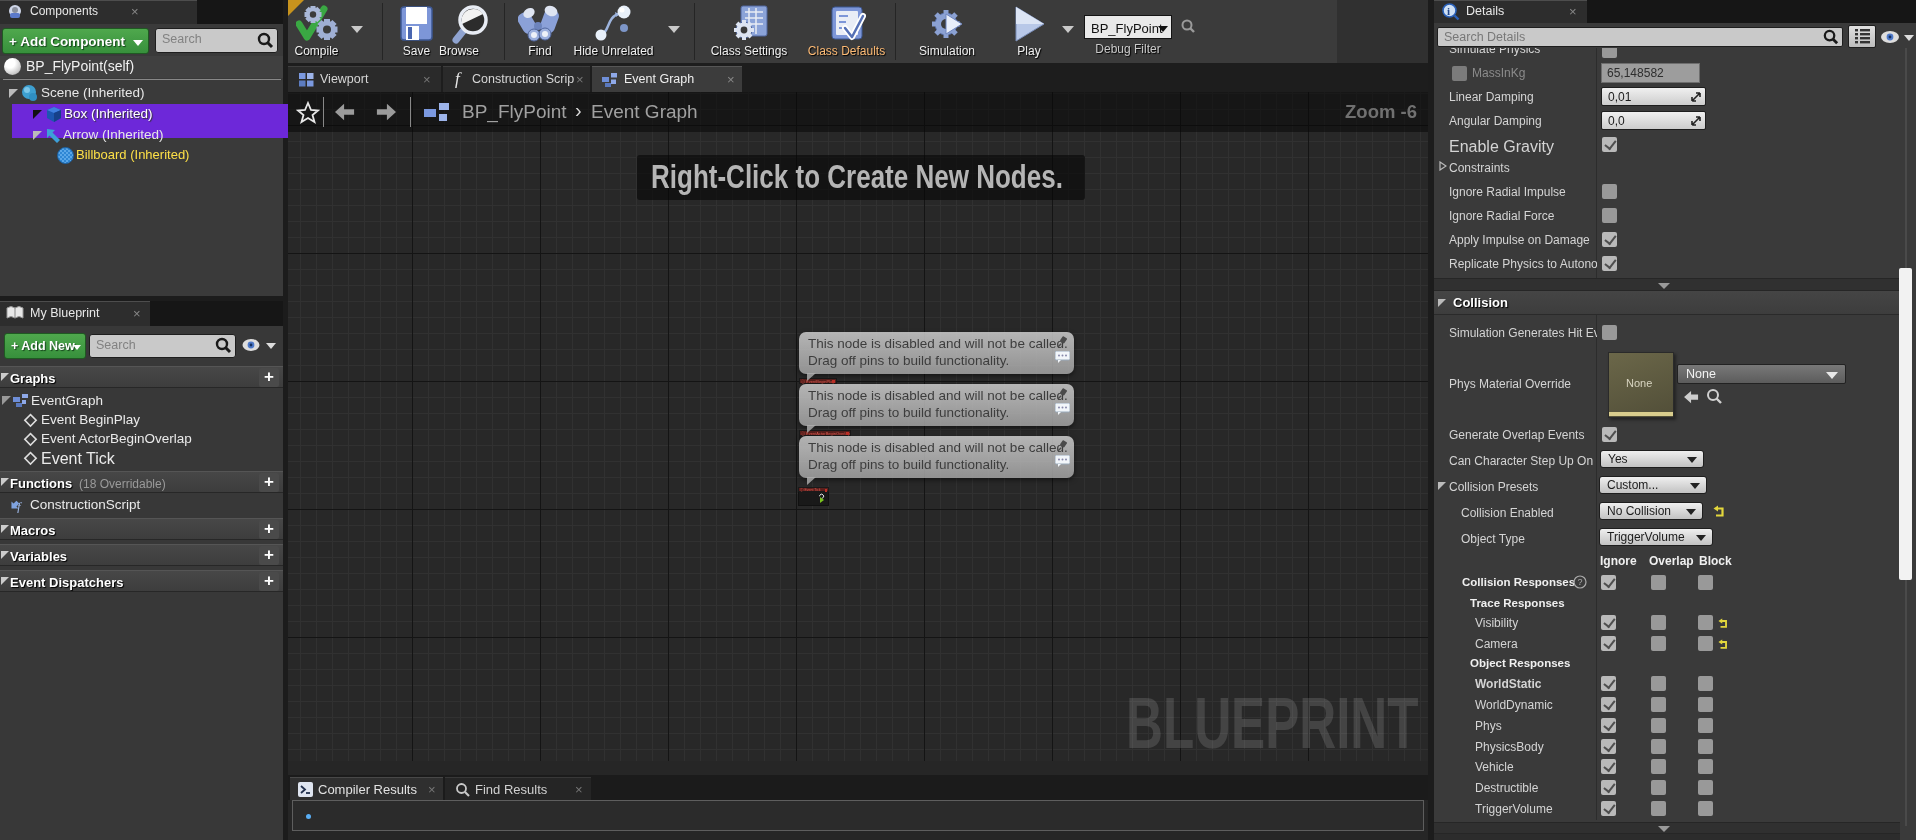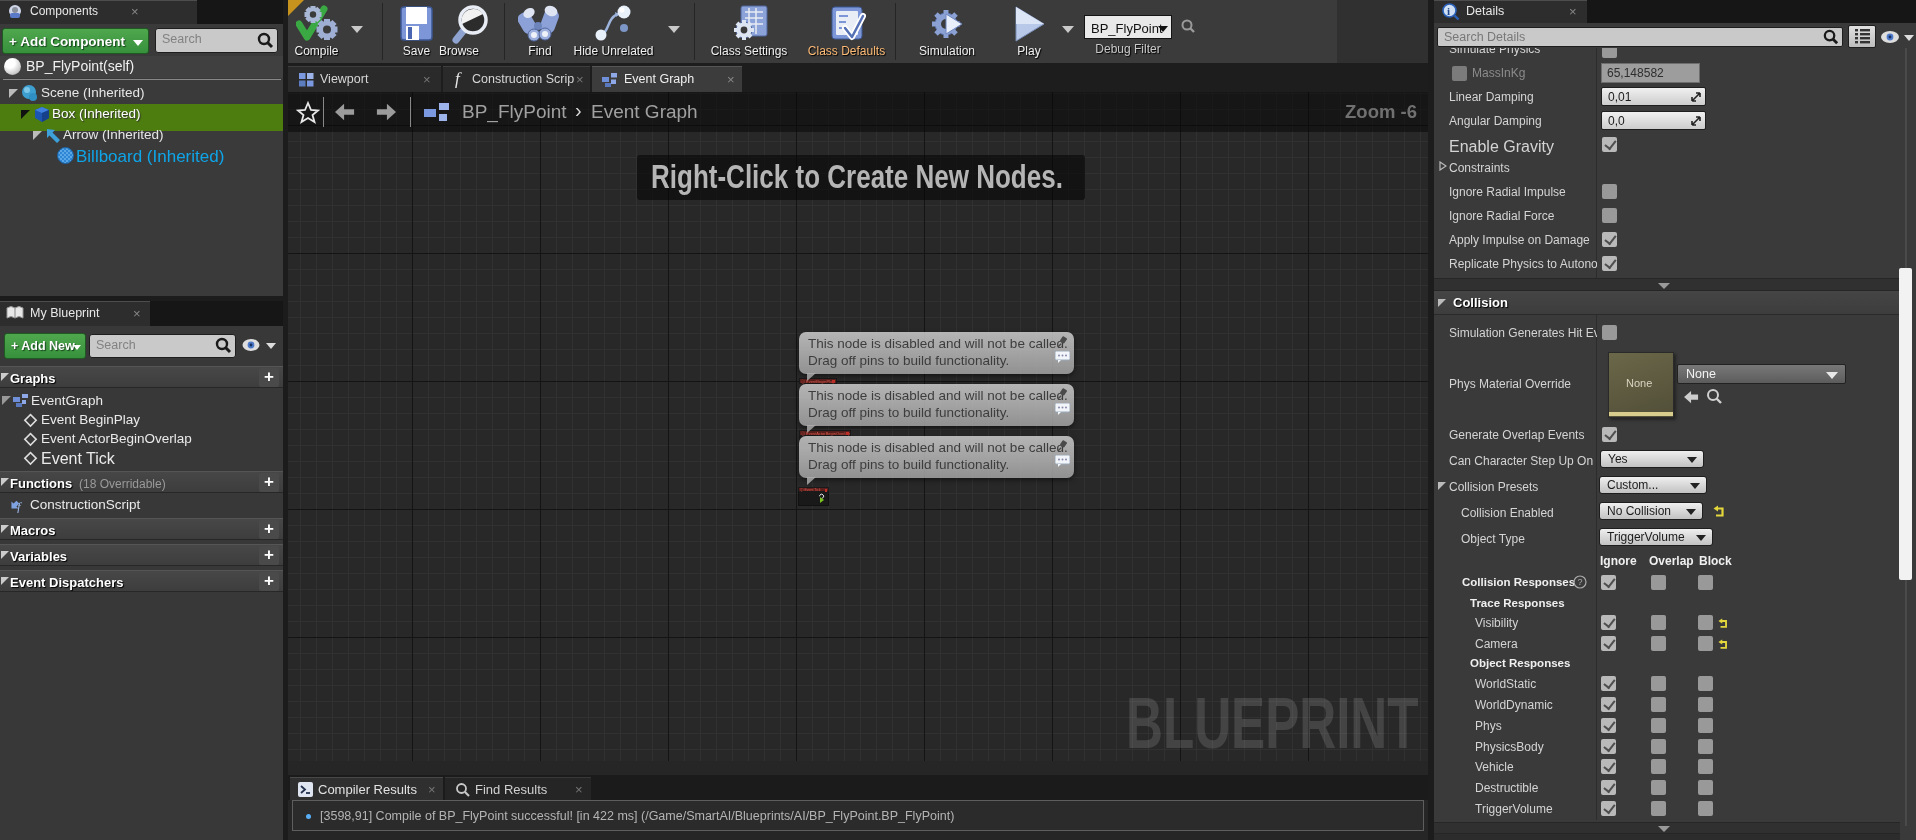--- a/index.html
+++ b/index.html
@@ -65,21 +65,21 @@
  <div class="abs" style="left:0;top:83px;width:283px;height:20px;">
    <div class="exw" style="left:9px;top:6px;"></div>
    <svg class="abs" style="left:20px;top:1px" width="19" height="19" viewBox="0 0 19 19">
     <circle cx="9" cy="8" r="7" fill="#3d9fd0"></circle>
         <circle cx="7" cy="6" r="3" fill="#7cc6e8"></circle>
         <circle cx="13" cy="13" r="4" fill="#2f8fc2"></circle>
       </svg>
    <div class="tx" style="left:41px;top:2px;font-size:13.5px;color:#e6e6e6;">Scene (Inherited)</div>
  </div>
 
- <div class="abs" style="left:0;top:104px;width:283px;height:27px;background:#4d7c0f;">
+ <div class="abs" style="left:12px;top:104px;width:283px;height:34px;background:#6d28d9;">
    <div class="exb" style="left:21px;top:6px;"></div>
    <svg class="abs" style="left:32px;top:1px" width="19" height="19" viewBox="0 0 19 19">
      <polygon points="3,5 10,2 17,5 17,13 10,17 3,13" fill="#1c56b0"></polygon>
      <polygon points="3,5 10,8 17,5 10,2" fill="#3f7fe0"></polygon>
      <polygon points="10,8 17,5 17,13 10,17" fill="#16408a"></polygon>
       </svg>
    <div class="tx" style="left:52px;top:2px;font-size:13.5px;color:#fff;text-shadow:1px 1px 1px #333;">Box (Inherited)</div>
  </div>
 
  <div class="abs" style="left:0;top:125px;width:283px;height:20px;">
@@ -94,21 +94,21 @@
    <svg class="abs" style="left:56px;top:1px" width="19" height="19" viewBox="0 0 19 19">
      <defs>
           <pattern id="chk1" width="4" height="4" patternUnits="userSpaceOnUse">
        <rect width="4" height="4" fill="#2e86d4"></rect>
             <rect width="2" height="2" fill="#5aa7e8"></rect>
             <rect x="2" y="2" width="2" height="2" fill="#5aa7e8"></rect>
           </pattern>
         </defs>
      <circle cx="9.5" cy="9.5" r="8" fill="url(#chk1)" stroke="#1a5fa0" stroke-width="1"></circle>
       </svg>
-   <div class="tx" style="left:76px;top:2px;font-size:17px;color:#0ea5e9;">Billboard (Inherited)</div>
+   <div class="tx" style="left:76px;top:2px;font-size:13px;color:#fde047;">Billboard (Inherited)</div>
  </div>
 </div>
 
 <div class="abs" id="mybp" style="left:0;top:301px;width:283px;height:539px;background:#383838;">
  <div class="abs" style="left:0;top:0;width:283px;height:25px;background:#161616;">
    <div class="abs" style="left:0;top:0;width:150px;height:25px;background:#2d2d2d;border-top:1px solid #4d4d4d;"></div>
    <svg class="abs" style="left:5px;top:3px" width="20" height="19" viewBox="0 0 20 19">
      <path d="M2,4 Q6,1 10,4 Q14,1 18,4 L18,14 Q14,11 10,14 Q6,11 2,14 Z" fill="#e8e8e8" stroke="#999" stroke-width="1"></path>
      <line x1="10" y1="4" x2="10" y2="14" stroke="#888"></line>
       </svg>
@@ -424,21 +424,20 @@
    <svg class="abs" style="left:10px;top:4px;" width="16" height="16" viewBox="0 0 16 16">
           <circle cx="6.5" cy="6.5" r="4.5" fill="none" stroke="#c9c9c9" stroke-width="1.8"></circle>
           <line x1="10" y1="10" x2="14" y2="14" stroke="#c9c9c9" stroke-width="2.2"></line>
         </svg>
    <div class="tx" style="left:30px;top:4px;font-size:13px;color:#d0d0d0;">Find Results</div>
    <div class="tx" style="left:130px;top:4px;font-size:13px;color:#777;">×</div>
   </div>
  </div>
  <div class="abs" style="left:4px;top:39px;width:1132px;height:31px;background:#2b2b2b;border:1px solid #5e5e5e;">
    <div class="abs" style="left:13px;top:13px;width:5px;height:5px;border-radius:50%;background:#59aef5;"></div>
-   <div class="tx" style="left:27px;top:8px;font-size:12.5px;color:#b4b4b4;">[3598,91] Compile of BP_FlyPoint successful! [in 422 ms] (/Game/SmartAI/Blueprints/AI/BP_FlyPoint.BP_FlyPoint)</div>
  </div>
 </div>
 
 <div class="abs" style="left:799px;top:378px;width:38px;height:6px;background:#57201d;border:1px solid #1a1a1a;">
   <div class="tx" style="left:1px;top:0px;font-size:4px;color:#e05a50;">ⓘ EventBeginPlay</div>
   <div class="abs" style="right:1px;top:1px;width:3px;height:3px;background:#c03028;"></div>
 </div>
 
 <div class="abs" style="left:799px;top:430px;width:52px;height:6px;background:#57201d;border:1px solid #1a1a1a;">
   <div class="tx" style="left:1px;top:0px;font-size:4px;color:#e05a50;">ⓘ EventActorBeginOverlap</div>
@@ -659,21 +658,21 @@
     </svg>
 <div class="tx" style="left:41px;top:637px;font-size:12px;color:#d4d4d4;">Camera</div>
     <div class="chk on" style="left:167px;top:636px;"></div>
     <div class="chk" style="left:217px;top:636px;"></div>
     <div class="chk" style="left:264px;top:636px;"></div>
     <svg class="abs" style="left:284px;top:639px" width="11" height="11" viewBox="0 0 13 13">
       <path d="M4,3.5 L9.5,3.5 L9.5,10.5 L3,10.5" fill="none" stroke="#e3d73c" stroke-width="2.2"></path>
       <path d="M5,0.5 L5,6.5 L0.5,3.5 Z" fill="#e3d73c"></path>
     </svg>
 <div class="tx" style="left:36px;top:657px;font-size:11.5px;color:#f0f0f0;font-weight:bold;">Object Responses</div>
-<div class="tx" style="left:41px;top:677px;font-size:12px;color:#d4d4d4;">WorldStatic</div>
+<div class="tx" style="left:41px;top:677px;font-size:12px;color:#d4d4d4;font-weight:bold;">WorldStatic</div>
     <div class="chk on" style="left:167px;top:676px;"></div>
     <div class="chk" style="left:217px;top:676px;"></div>
     <div class="chk" style="left:264px;top:676px;"></div>
 <div class="tx" style="left:41px;top:698px;font-size:12px;color:#d4d4d4;">WorldDynamic</div>
     <div class="chk on" style="left:167px;top:697px;"></div>
     <div class="chk" style="left:217px;top:697px;"></div>
     <div class="chk" style="left:264px;top:697px;"></div>
 <div class="tx" style="left:41px;top:719px;font-size:12px;color:#d4d4d4;">Phys</div>
     <div class="chk on" style="left:167px;top:718px;"></div>
     <div class="chk" style="left:217px;top:718px;"></div>

